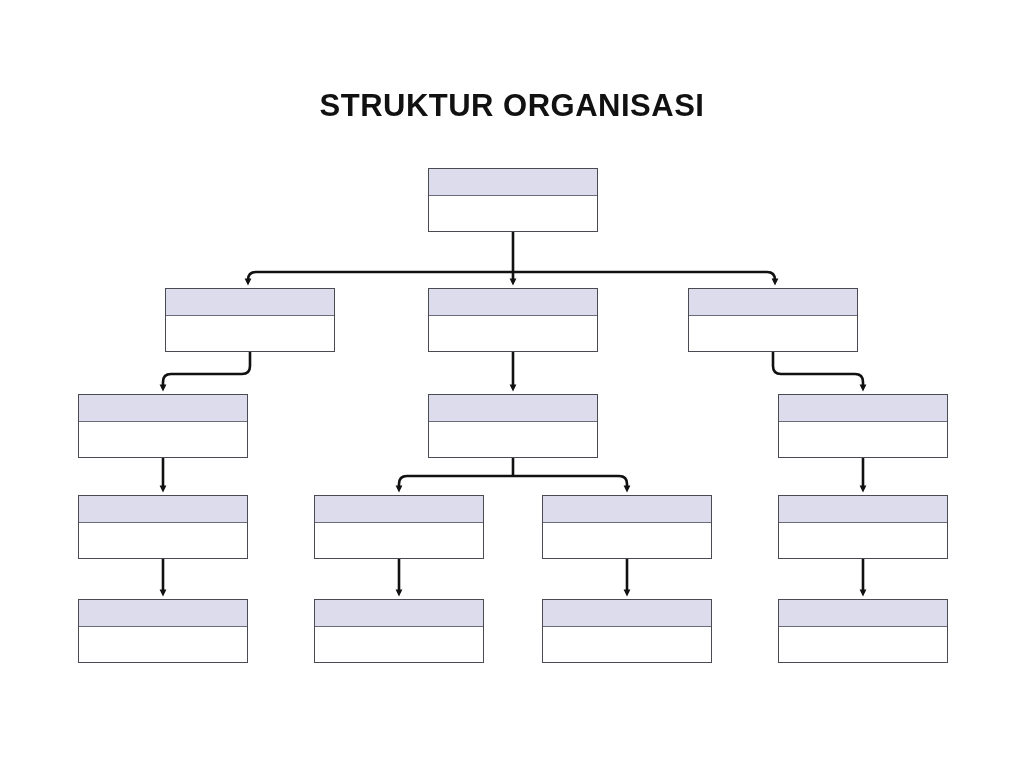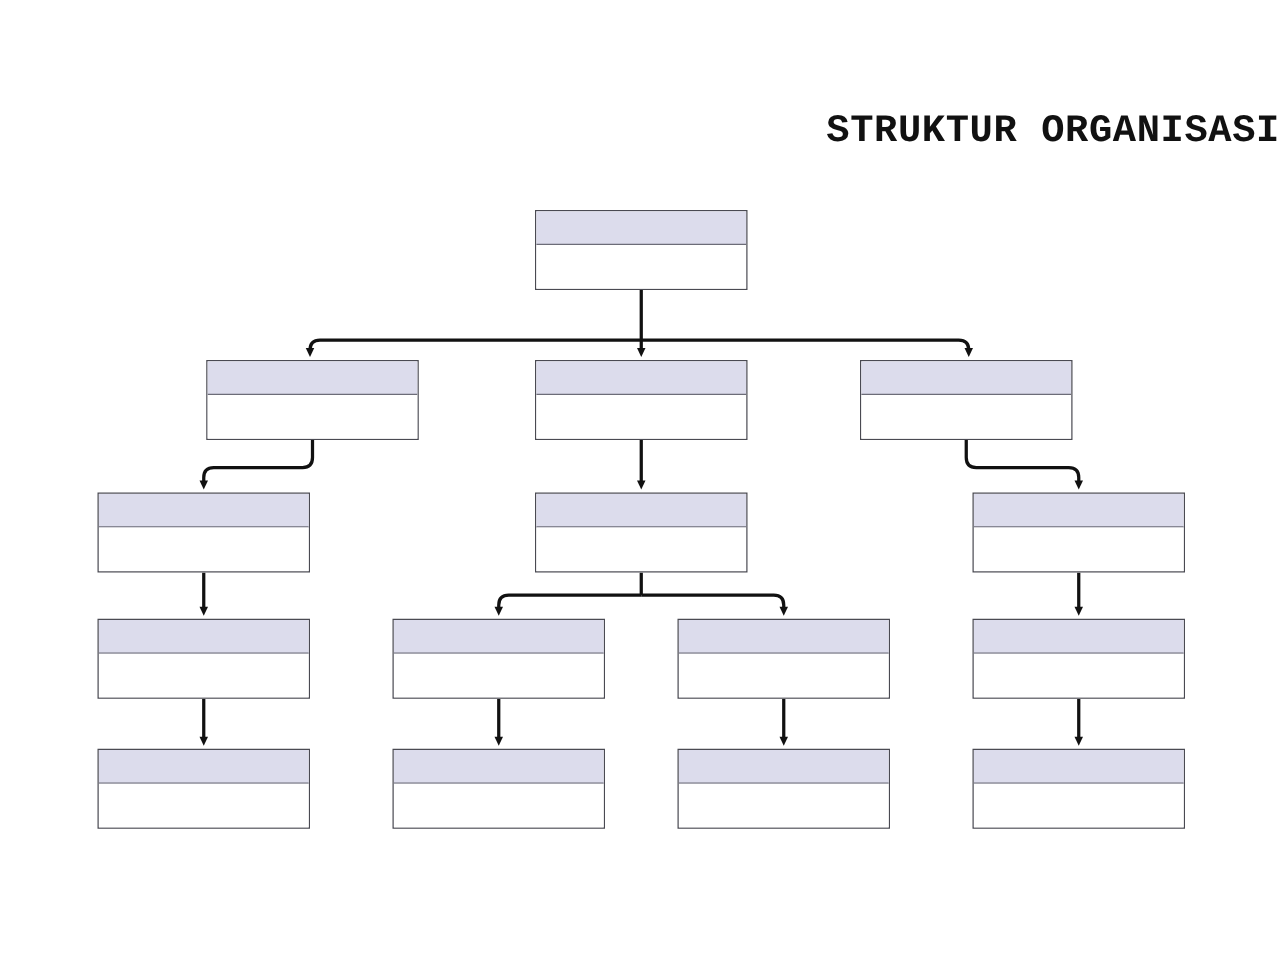--- a/index.html
+++ b/index.html
@@ -17,22 +17,22 @@
     position: relative;
     width: 1024px;
     height: 768px;
     background: #ffffff;
   }
   #chart-title {
     position: absolute;
     left: 0;
     top: 88px;
     width: 1024px;
-    text-align: right;
-    font-family: Liberation Mono, monospace;
+    text-align: center;
+    font-family: Liberation Sans, sans-serif;
     font-size: 31px;
     font-weight: bold;
     letter-spacing: 0.5px;
     color: #111111;
     white-space: nowrap;
   }
   #connector-layer {
     position: absolute;
     left: 0;
     top: 0;

